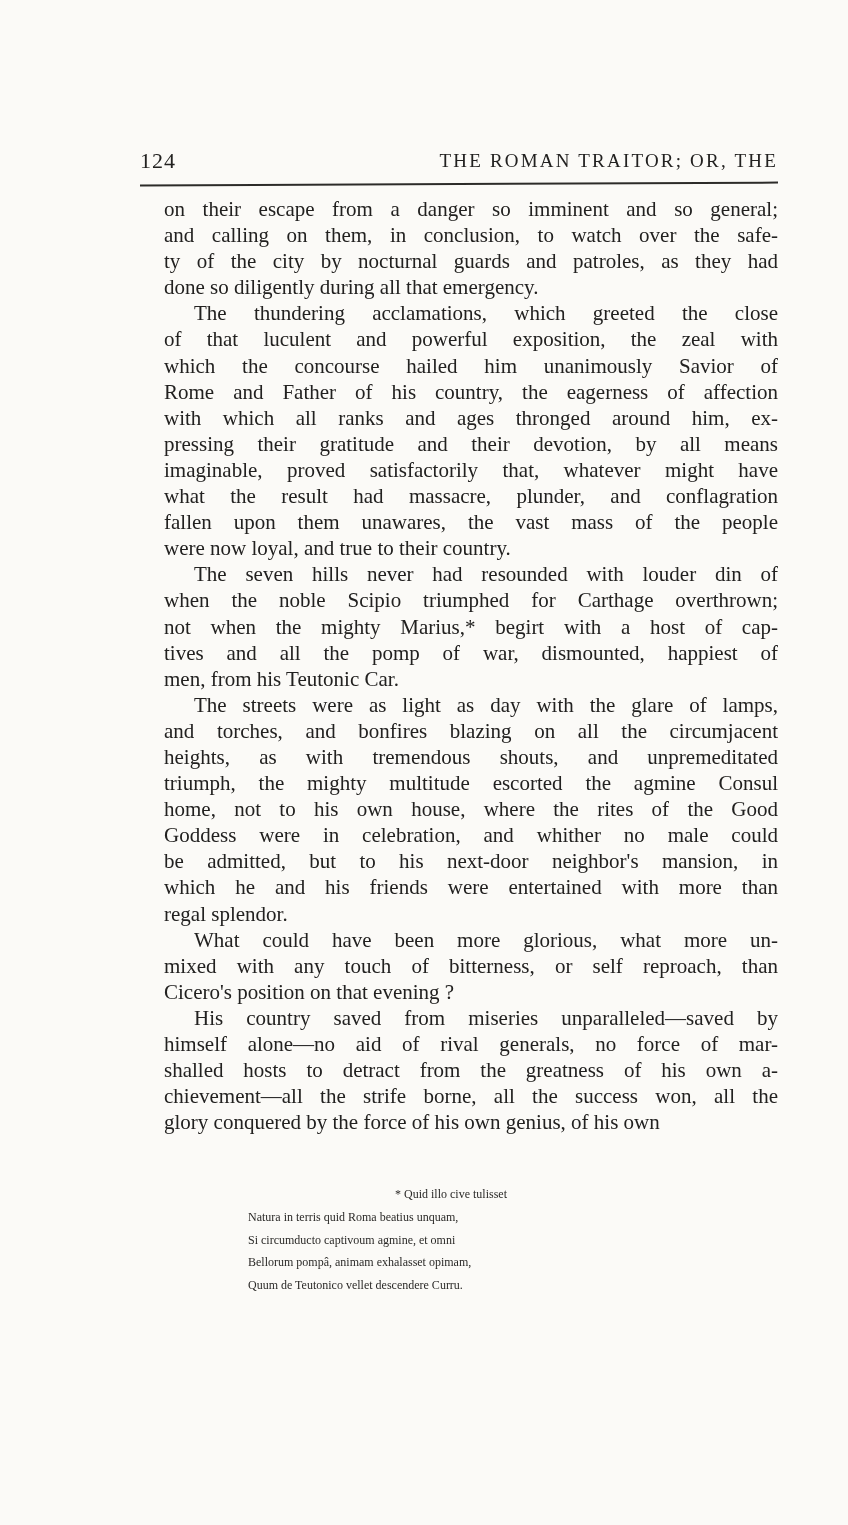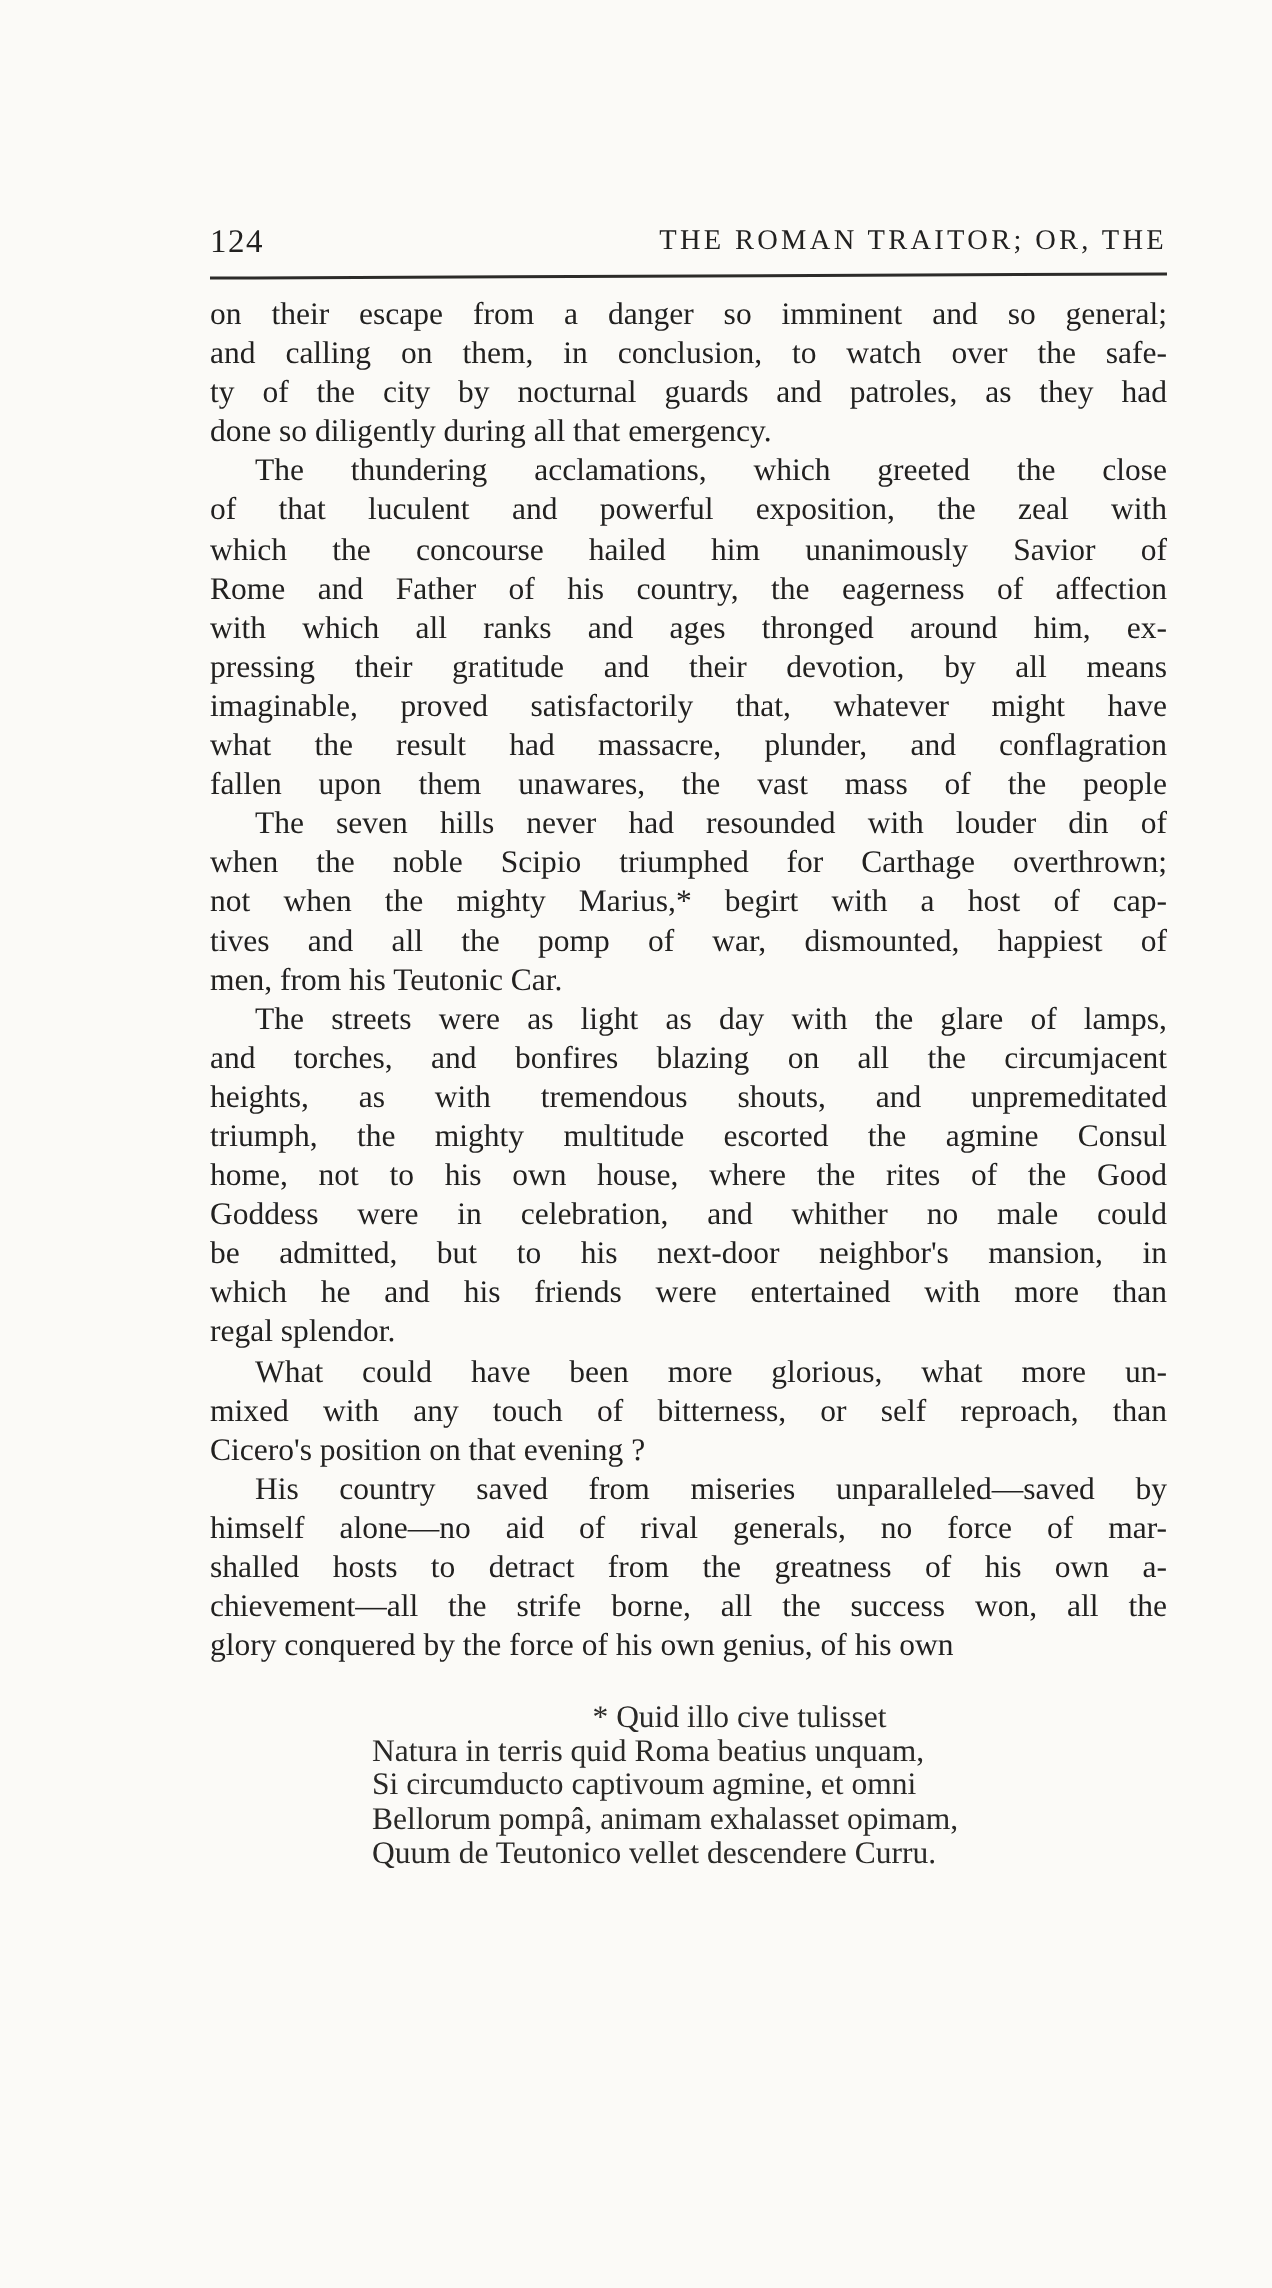--- a/index.html
+++ b/index.html
@@ -49,31 +49,32 @@
   }
   .bodytext {
     margin-top: 11px;
     font-size: 21px;
     line-height: 26.1px;
   }
   .paragraph { margin: 0; }
   .line {
     text-align: justify;
     text-align-last: justify;
+    margin-left: 24px;
   }
   .line.last {
     text-align-last: left;
   }
   .line.indent {
     text-indent: 30px;
   }
   .footnote {
-    margin-top: 24px;
+    margin-top: 48px;
     padding-left: 108px;
-    font-size: 21px;
+    font-size: 12px;
     line-height: 22.6px;
     color: #2a2927;
   }
   .fn-line { text-align: left; }
   .fn-line.fn-first { text-indent: 147px; }
 </style>
 </head>
 <body>
 
 <div class="page">
@@ -96,20 +97,21 @@
         <div class="paragraph">
           <div class="line indent">The thundering acclamations, which greeted the close</div>
           <div class="line">of that luculent and powerful exposition, the zeal with</div>
           <div class="line">which the concourse hailed him unanimously Savior of</div>
           <div class="line">Rome and Father of his country, the eagerness of affection</div>
           <div class="line">with which all ranks and ages thronged around him, ex-</div>
           <div class="line">pressing their gratitude and their devotion, by all means</div>
           <div class="line">imaginable, proved satisfactorily that, whatever might have</div>
           <div class="line">what the result had massacre, plunder, and conflagration</div>
           <div class="line">fallen upon them unawares, the vast mass of the people</div>
+          <div class="line last">were now loyal, and true to their country.</div>
         </div>
         <div class="paragraph">
           <div class="line indent">The seven hills never had resounded with louder din of</div>
           <div class="line">when the noble Scipio triumphed for Carthage overthrown;</div>
           <div class="line">not when the mighty Marius,* begirt with a host of cap-</div>
           <div class="line">tives and all the pomp of war, dismounted, happiest of</div>
           <div class="line last">men, from his Teutonic Car.</div>
         </div>
         <div class="paragraph">
           <div class="line indent">The streets were as light as day with the glare of lamps,</div>

